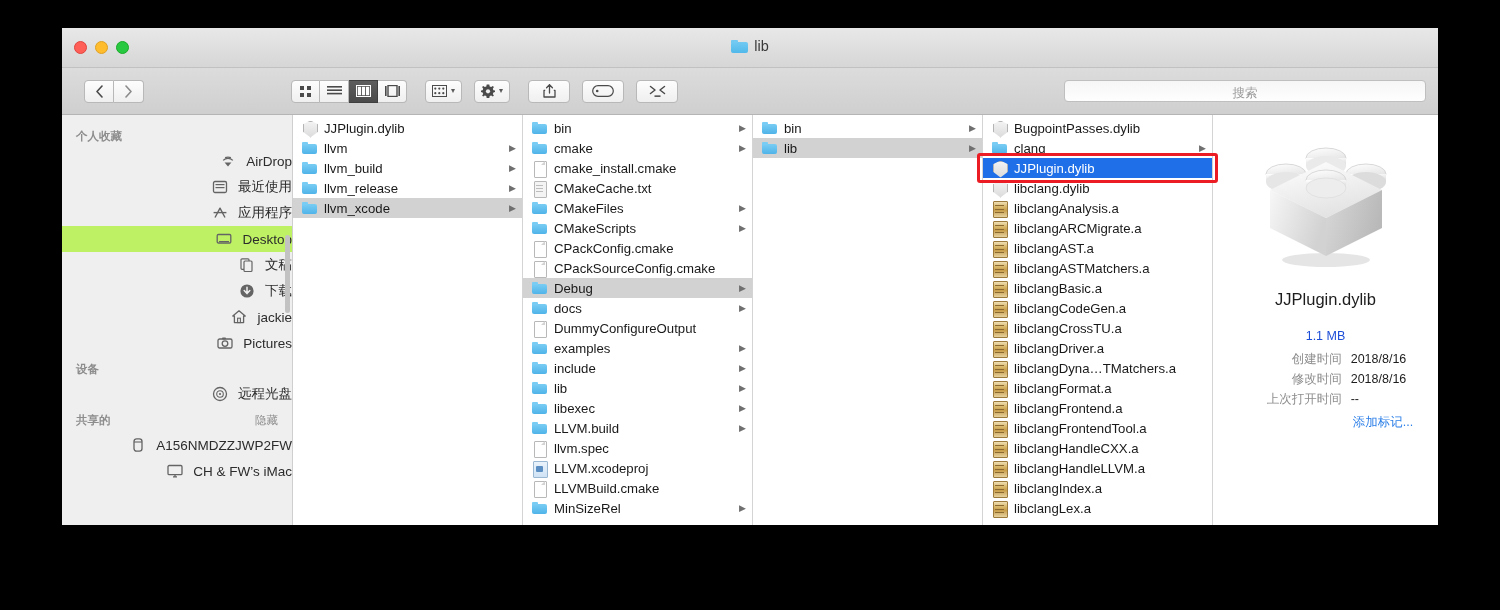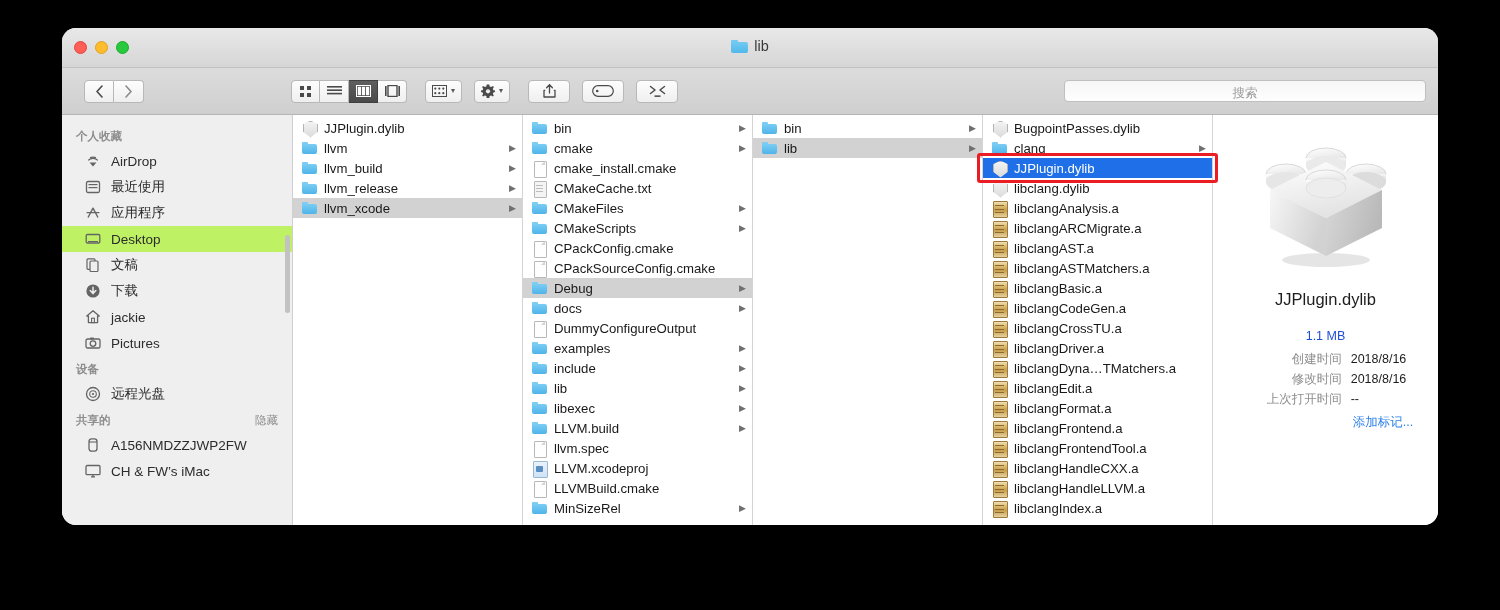--- a/index.html
+++ b/index.html
@@ -9,21 +9,21 @@
     font-family: "Liberation Sans", "DejaVu Sans", sans-serif;
     overflow: hidden;
   }
 
   
   #finder-window {
     position: absolute;
     left: 62px; top: 28px;
     width: 1376px; height: 497px;
     background: #fff;
-    border-radius: 14px;
+    border-radius: 0;
     overflow: hidden;
     box-shadow: 0 10px 34px rgba(0,0,0,0.55);
     display: flex;
     flex-direction: column;
   }
 
   
   .titlebar {
     height: 40px;
     background: linear-gradient(to bottom, #e9e8e8, #d7d6d6);
@@ -139,21 +139,21 @@
   }
   .sb-head {
     font-size: 11.5px; color: #8d8d8d; font-weight: bold;
     padding: 6px 0 4px 14px;
     display:flex; align-items:center; justify-content: space-between;
   }
   .sb-head .hide-link { font-size: 11.5px; color:#8d8d8d; font-weight:normal; padding-right:14px; }
   .sb-item {
     height: 26px; display: flex; align-items: center; gap: 9px;
     padding-left: 22px;
-    font-size: 13.5px; color: #2c2c2c;
+    font-size: 13.5px; color: #2c2c2c; justify-content: flex-end;
   }
   .sb-item.selected { background: #bef264; }
   .sb-icon { width: 18px; height: 18px; flex: none; color: #646464;
              display:flex; align-items:center; justify-content:center; }
   .sb-scroll {
     position: absolute; right: 2px; top: 120px;
     width: 5px; height: 78px; border-radius: 3px;
     background: #c2c2c2;
   }
 
@@ -699,24 +699,20 @@
           <div class="row">
             <span class="ic arch"></span>
             <span class="nm">libclangDriver.a</span>
           </div>
           <div class="row">
             <span class="ic arch"></span>
             <span class="nm">libclangDyna…TMatchers.a</span>
           </div>
           <div class="row">
             <span class="ic arch"></span>
-            <span class="nm">libclangEdit.a</span>
-          </div>
-          <div class="row">
-            <span class="ic arch"></span>
             <span class="nm">libclangFormat.a</span>
           </div>
           <div class="row">
             <span class="ic arch"></span>
             <span class="nm">libclangFrontend.a</span>
           </div>
           <div class="row">
             <span class="ic arch"></span>
             <span class="nm">libclangFrontendTool.a</span>
           </div>

